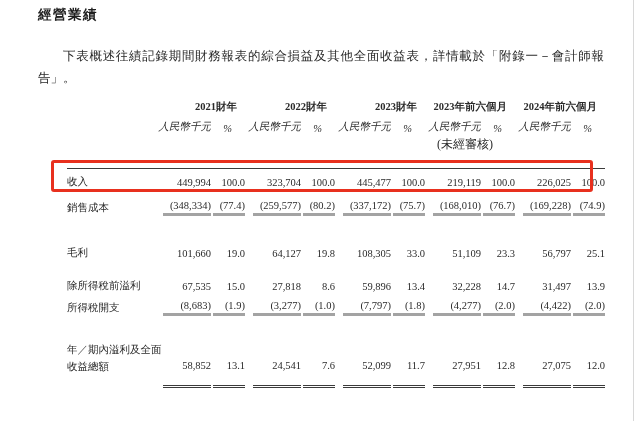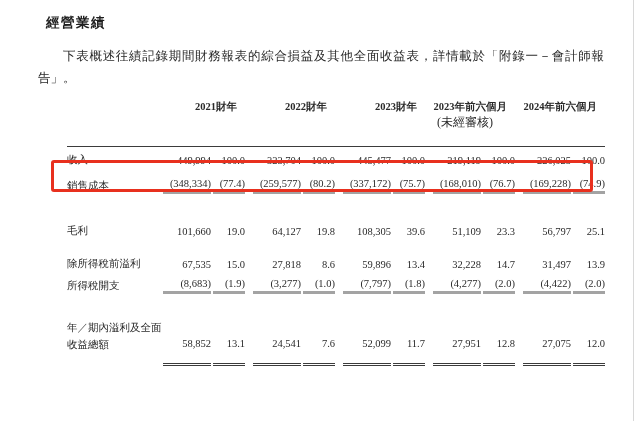--- a/index.html
+++ b/index.html
@@ -3,21 +3,21 @@
 <meta charset="utf-8">
 <style>
   html,body{margin:0;padding:0;}
   body{
     width:640px;height:421px;background:#ffffff;position:relative;overflow:hidden;
     font-family:"Liberation Serif","DejaVu Serif",serif;color:#262626;
     -webkit-font-smoothing:antialiased;
   }
   .page-edge{position:absolute;right:6px;top:0;width:1px;height:421px;background:#d8d8d8;}
   #doc-title{
-    position:absolute;left:38px;top:6px;margin:8px;
+    position:absolute;left:38px;top:6px;margin:0;
     font-size:13.5px;font-weight:bold;letter-spacing:1.5px;color:#1f1f1f;
   }
   #intro-para{
     position:absolute;left:38px;top:46px;width:566px;margin:0;
     font-size:12.5px;line-height:21.5px;text-indent:2em;text-align:justify;color:#2a2a2a;
   }
   table.fin{
     position:absolute;left:67px;top:96px;width:538px;
     border-collapse:collapse;table-layout:fixed;
     font-size:10.5px;color:#2a2a2a;
@@ -78,20 +78,33 @@
   <tbody>
       <tr class="years">
     <td></td>
     <td colspan="2">2021財年</td>
     <td colspan="2">2022財年</td>
     <td colspan="2">2023財年</td>
     <td colspan="2">2023年前六個月</td>
     <td colspan="2">2024年前六個月</td>
   </tr>
 
+  <tr class="units">
+    <td></td>
+    <td class="v">人民幣千元</td>
+    <td class="p">%</td>
+    <td class="v">人民幣千元</td>
+    <td class="p">%</td>
+    <td class="v">人民幣千元</td>
+    <td class="p">%</td>
+    <td class="v">人民幣千元</td>
+    <td class="p">%</td>
+    <td class="v">人民幣千元</td>
+    <td class="p">%</td>
+  </tr>
 
   <tr class="noterow">
     <td></td>
     <td colspan="2"></td>
     <td colspan="2"></td>
     <td colspan="2"></td>
     <td colspan="2" class="note">(未經審核)</td>
     <td colspan="2"></td>
   </tr>
 
@@ -131,21 +144,21 @@
         <td colspan="11"></td>
       </tr>
 
   <tr class="gross">
     <td class="lbl">毛利</td>
     <td class="v">101,660</td>
     <td class="p">19.0</td>
     <td class="v">64,127</td>
     <td class="p">19.8</td>
     <td class="v">108,305</td>
-    <td class="p">39.6</td>
+    <td class="p">33.0</td>
     <td class="v">51,109</td>
     <td class="p">23.3</td>
     <td class="v">56,797</td>
     <td class="p">25.1</td>
   </tr>
 
   <tr class="gap10">
         <td colspan="11"></td>
       </tr>
 

